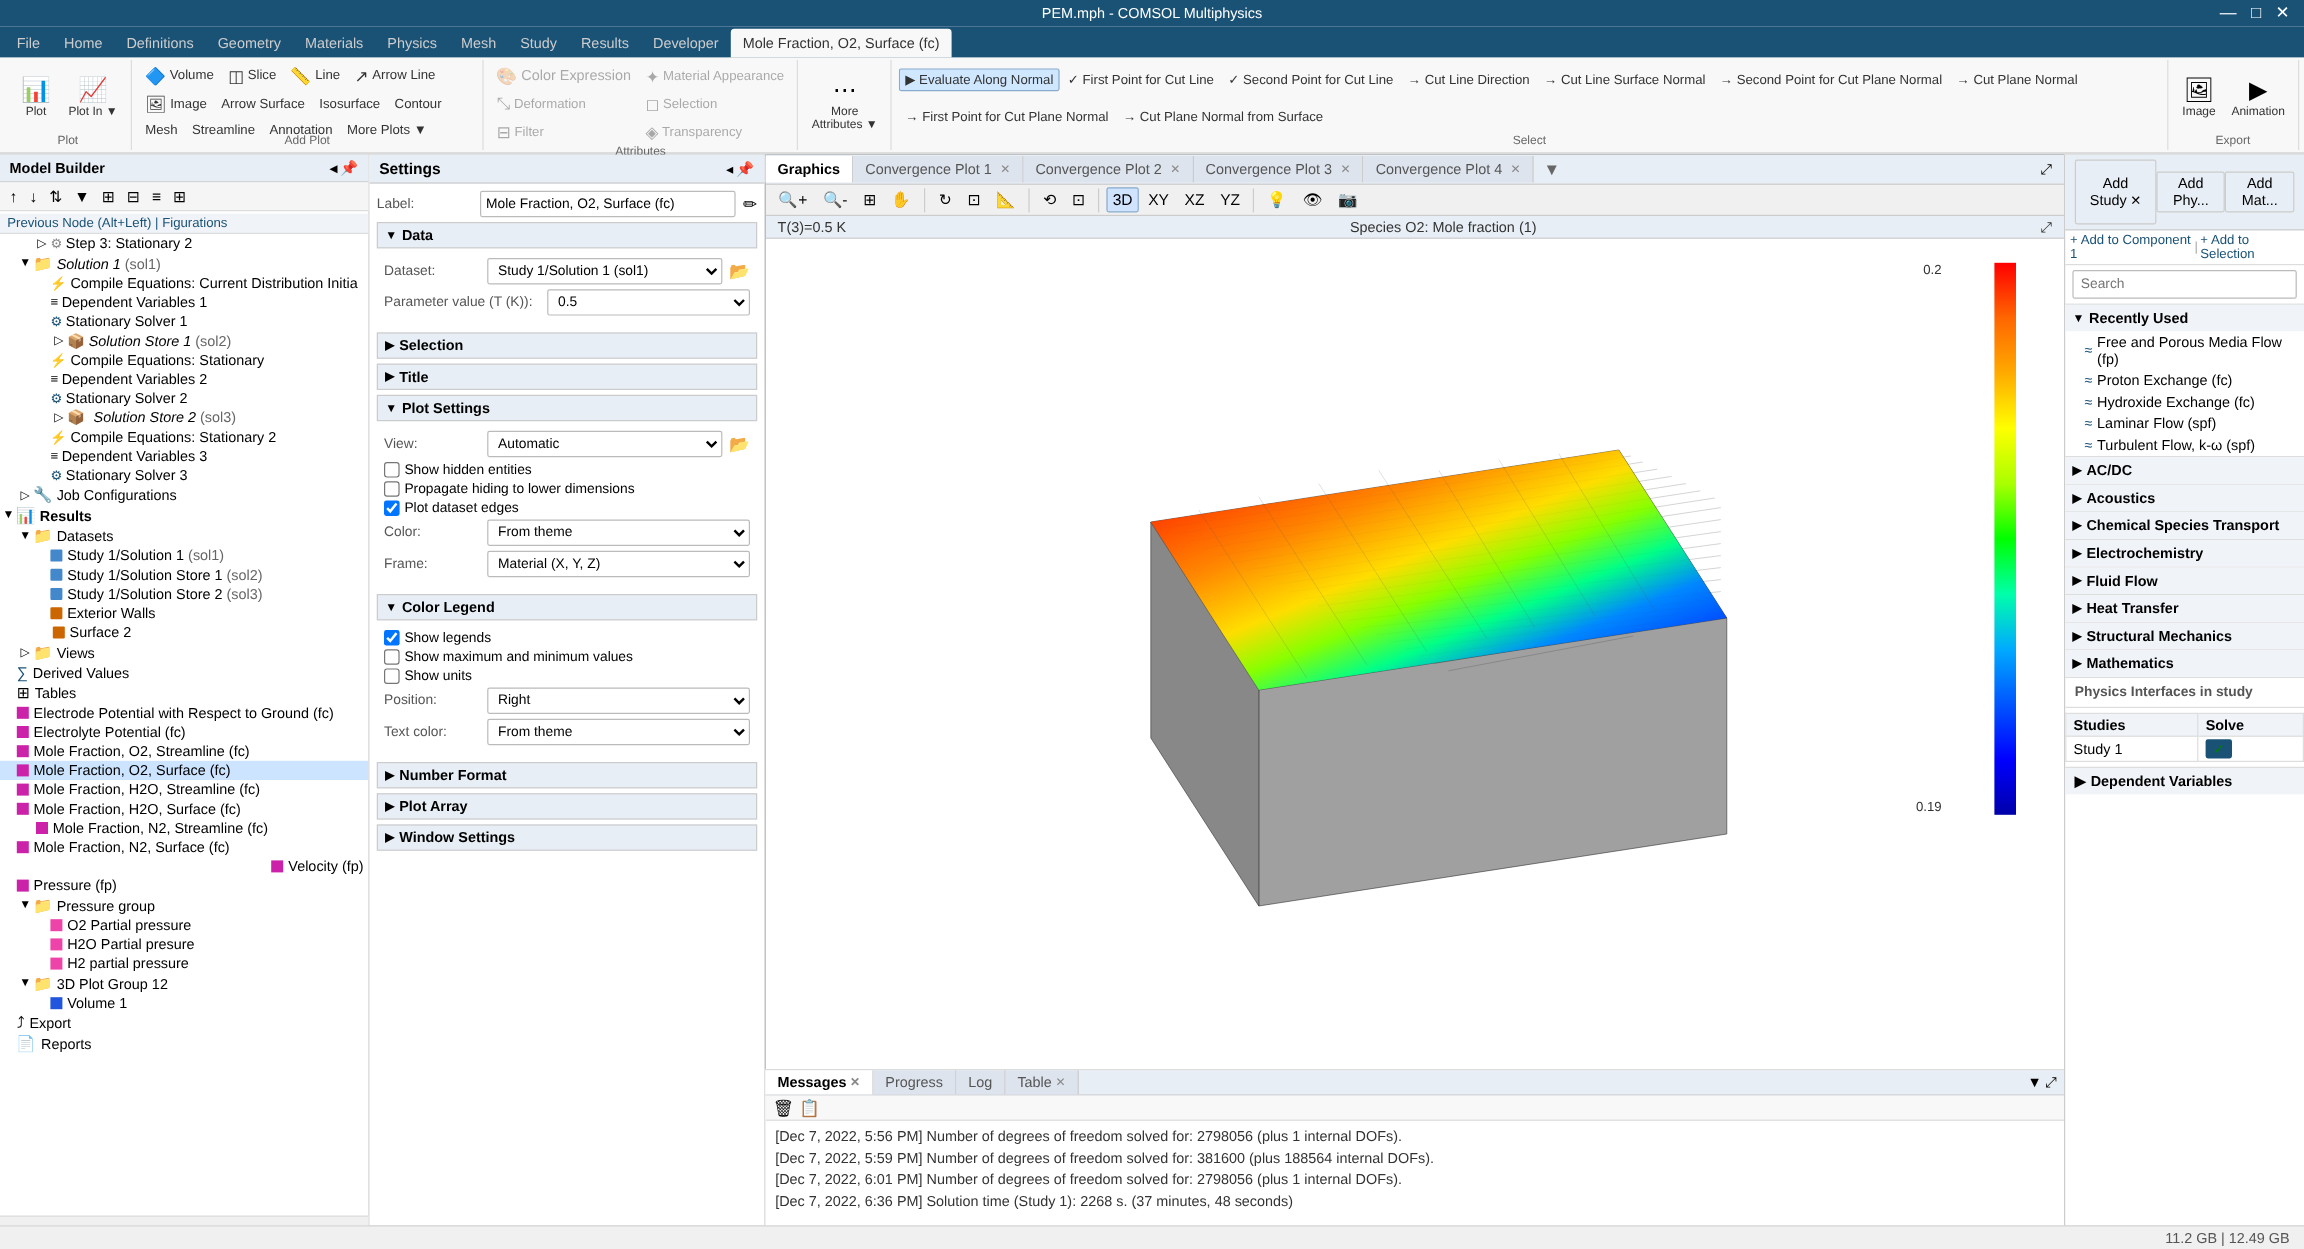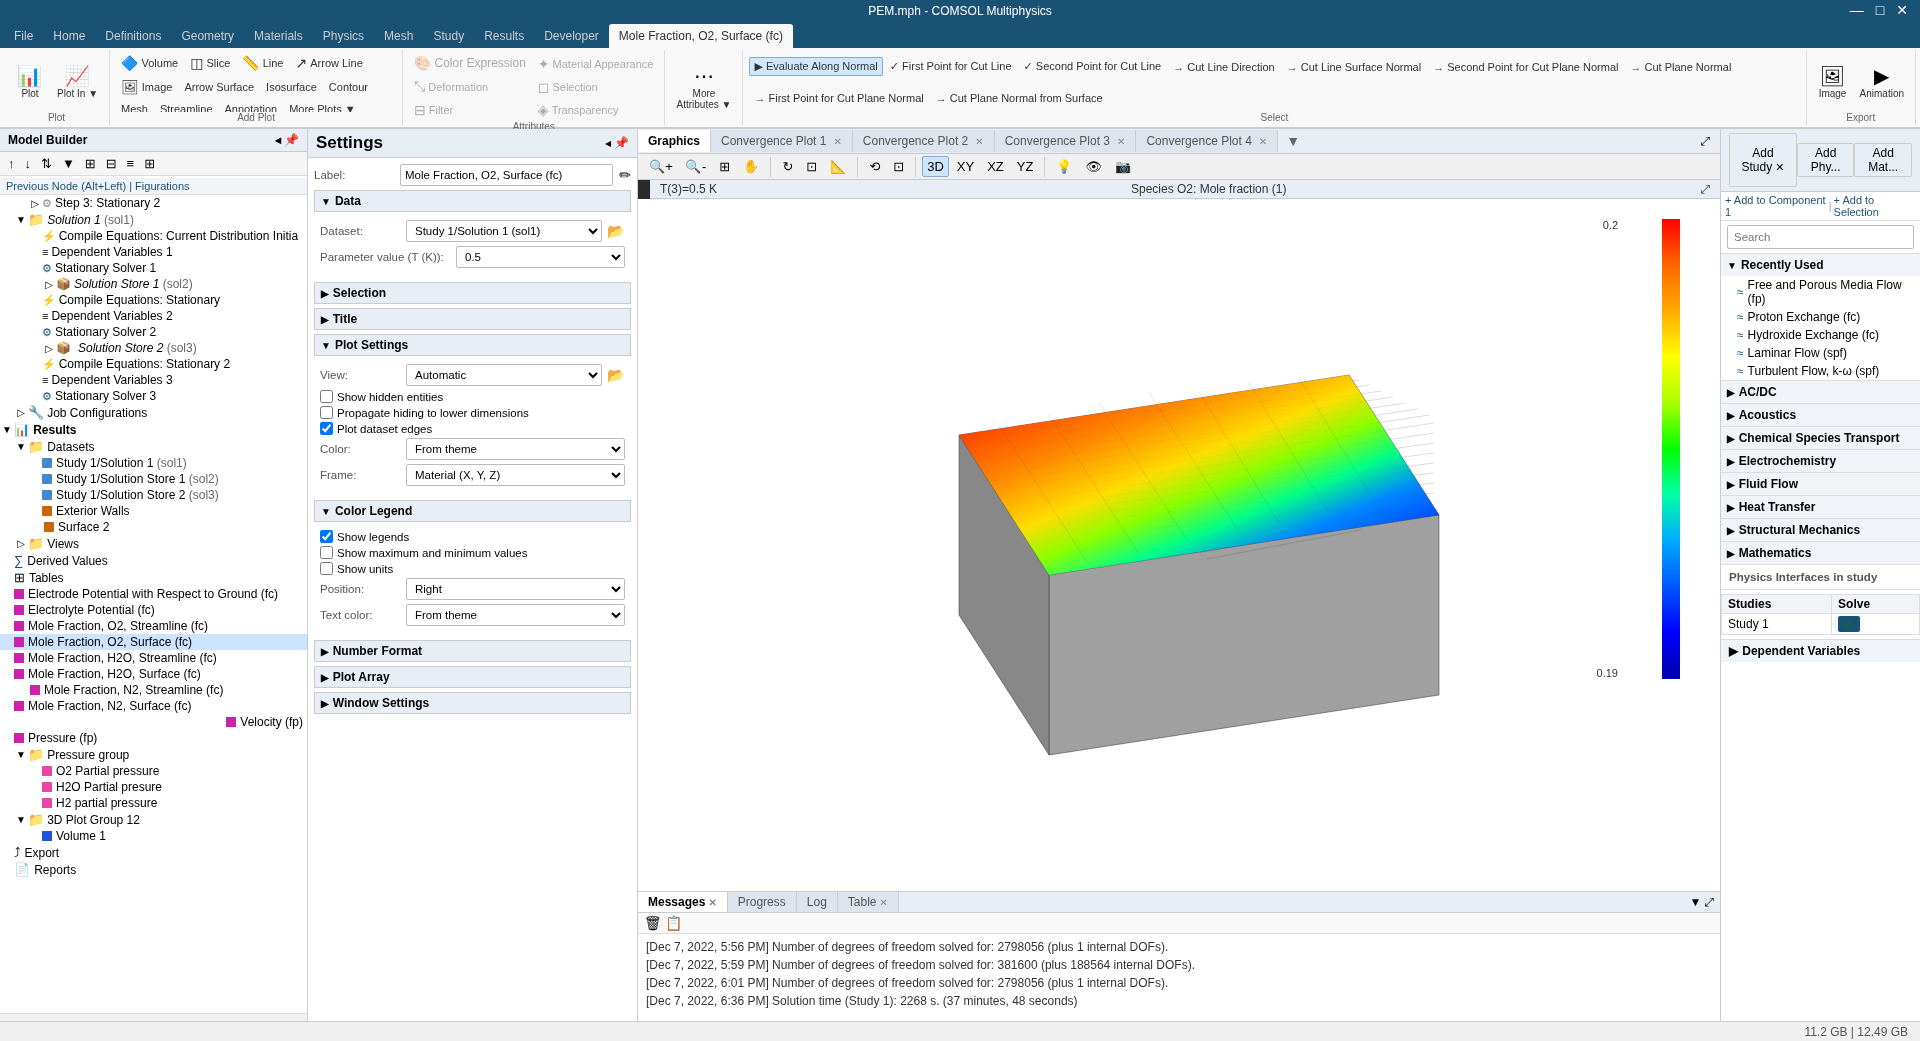--- a/index.html
+++ b/index.html
@@ -160,21 +160,21 @@
       flex-direction: column;
     }
     #settings-header {
       background: #e8eef5;
       padding: 4px 8px;
       border-bottom: 1px solid #ccc;
       display: flex;
       align-items: center;
       justify-content: space-between;
     }
-    #settings-header-title { font-weight: bold; font-size: 17px; }
+    #settings-header-title { font-weight: bold; font-size: 13px; }
     #settings-toolbar {
       display: flex;
       align-items: center;
       padding: 2px 4px;
       border-bottom: 1px solid #ddd;
       background: #f5f5f5;
       gap: 2px;
     }
     .settings-content { flex: 1; overflow-y: auto; padding: 6px; }
     .settings-row {
@@ -263,21 +263,20 @@
 
     #graphics-info-bar {
       display: flex;
       align-items: center;
       justify-content: space-between;
       padding: 2px 10px;
       background: #e8eef5;
       border-bottom: 1px solid #ccc;
       font-size: 12px;
       color: #333;
-      margin-left: 12px;
     }
     #graphics-viewport {
       flex: 1;
       background: white;
       position: relative;
       display: flex;
       align-items: center;
       justify-content: center;
       overflow: hidden;
     }

